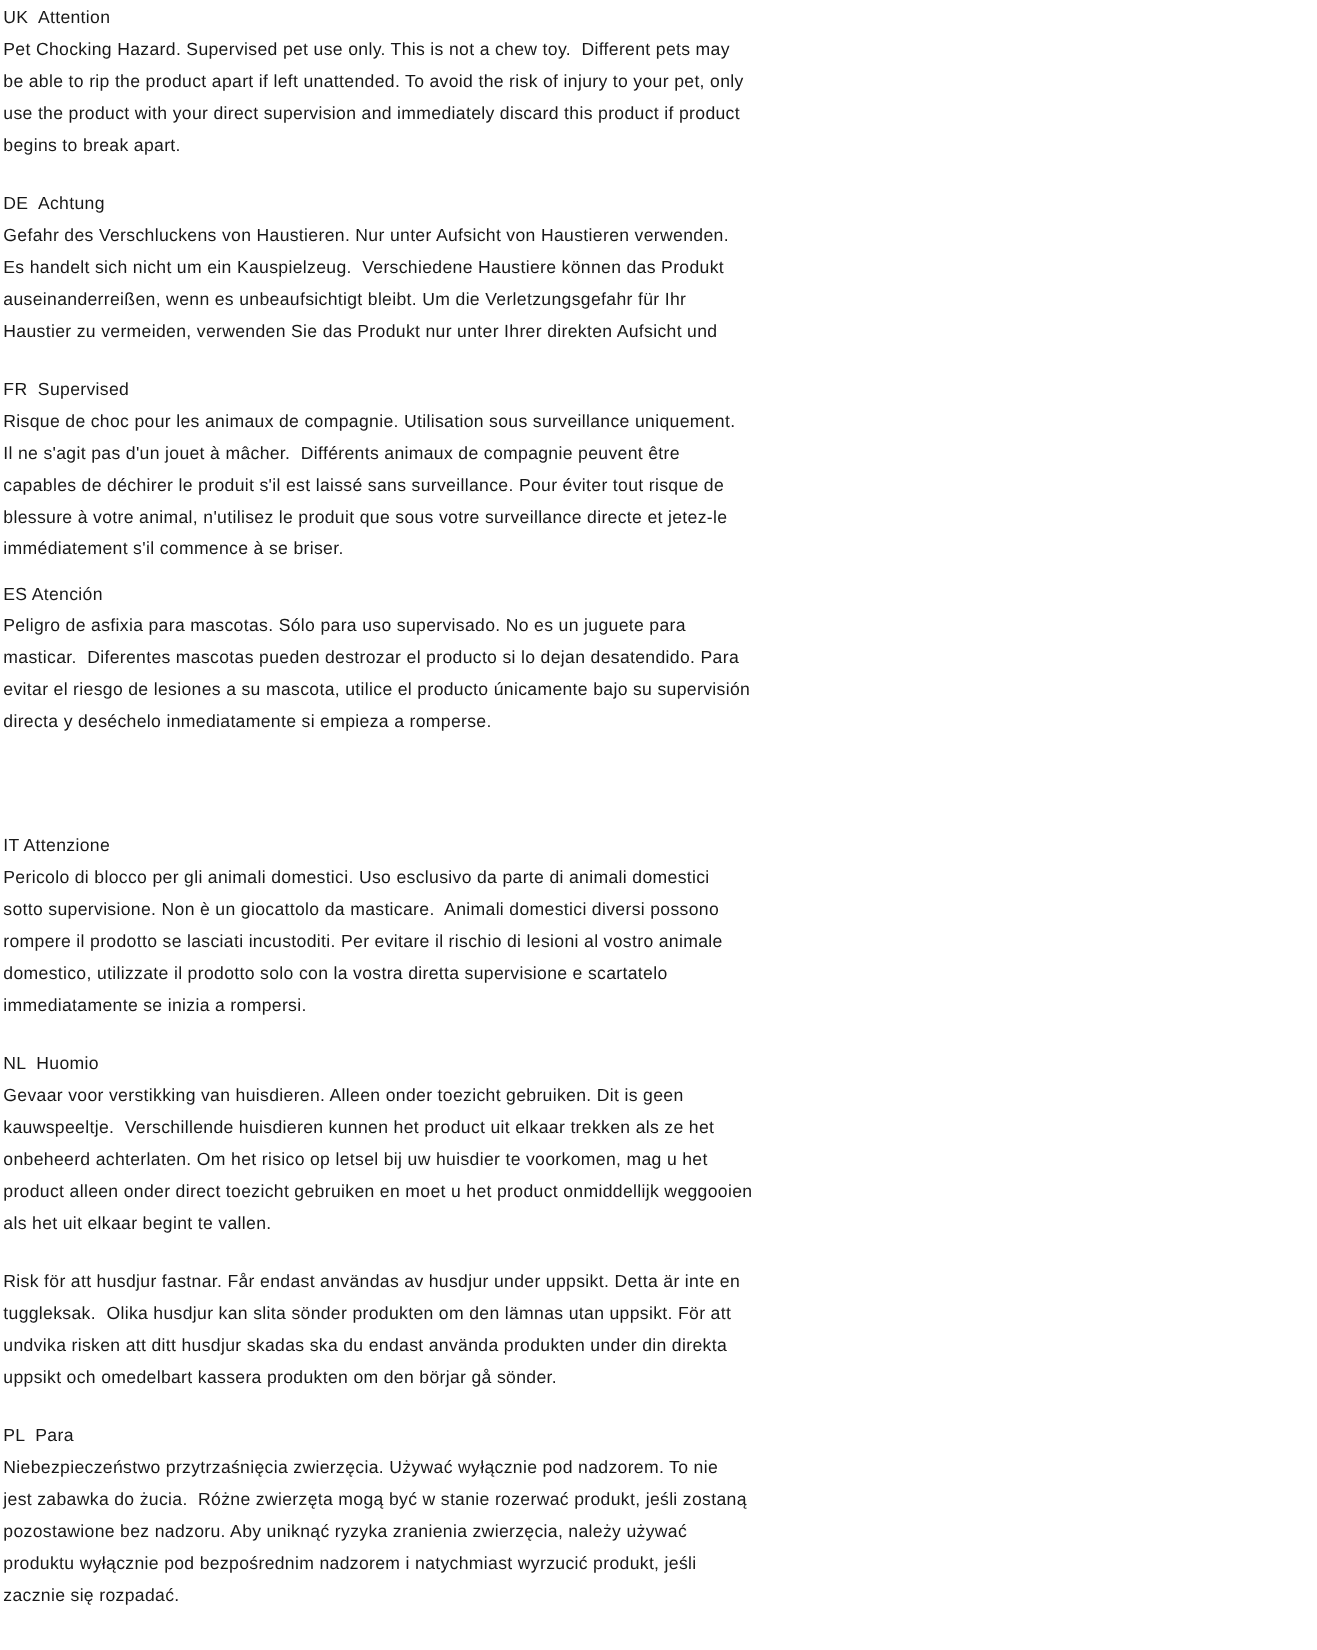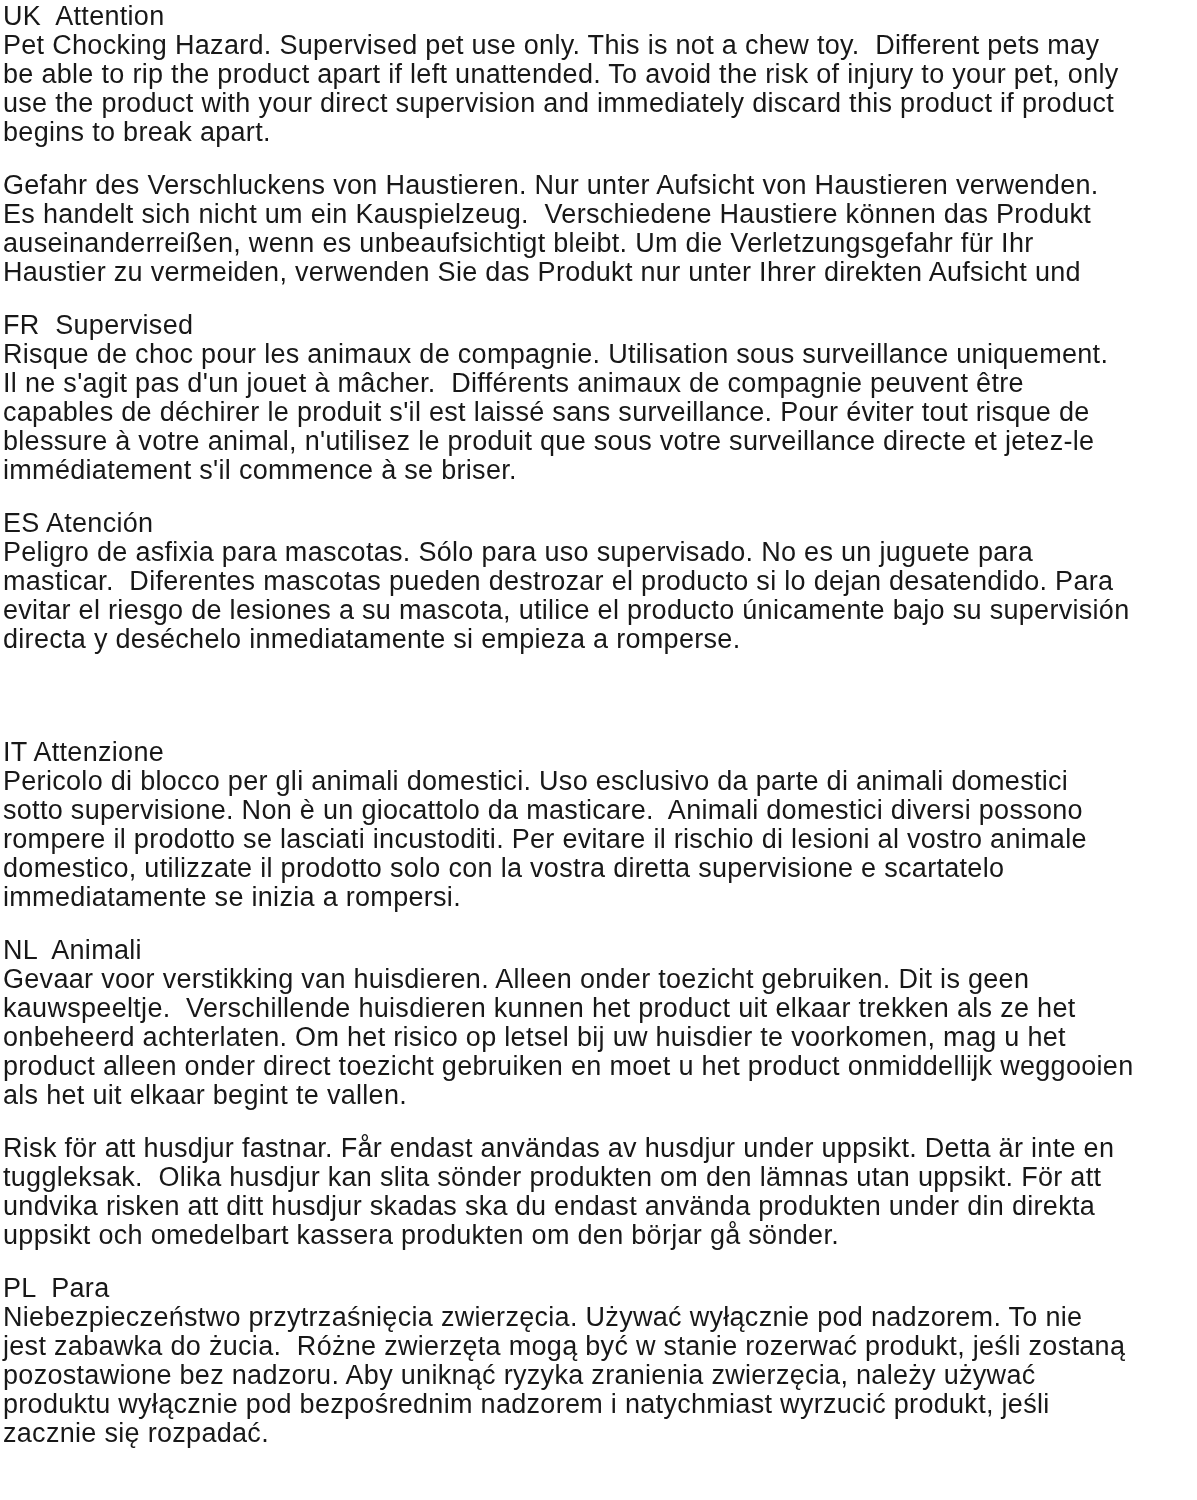--- a/index.html
+++ b/index.html
@@ -10,33 +10,34 @@
   body {
     width: 1197px;
     height: 1500px;
     overflow: hidden;
   }
   .doc {
     box-sizing: border-box;
     width: 1154px;
     padding: 2px 4px 0 3px;
     font-family: "Liberation Sans", sans-serif;
-    font-size: 27px;
+    font-size: 16px;
     line-height: 29px;
     letter-spacing: 0.3px;
     color: #181818;
     -webkit-font-smoothing: antialiased;
   }
   .warning-section {
     margin-top: 24px;
   }
   .warning-section:first-child {
     margin-top: 0;
   }
   .warning-section.m-small {
+    margin-top: 12px;
   }
   .warning-section.m-large {
     margin-top: 84px;
   }
   .section-heading,
   .section-body {
     white-space: pre-wrap;
   }
 </style>
 </head>
@@ -46,20 +47,21 @@
 
   <section class="warning-section">
     <div class="section-heading">UK  Attention</div>
     <div class="section-body">Pet Chocking Hazard. Supervised pet use only. This is not a chew toy.  Different pets may
 be able to rip the product apart if left unattended. To avoid the risk of injury to your pet, only
 use the product with your direct supervision and immediately discard this product if product
 begins to break apart.</div>
   </section>
 
   <section class="warning-section">
+    <div class="section-heading">DE  Achtung</div>
     <div class="section-body">Gefahr des Verschluckens von Haustieren. Nur unter Aufsicht von Haustieren verwenden.
 Es handelt sich nicht um ein Kauspielzeug.  Verschiedene Haustiere können das Produkt
 auseinanderreißen, wenn es unbeaufsichtigt bleibt. Um die Verletzungsgefahr für Ihr
 Haustier zu vermeiden, verwenden Sie das Produkt nur unter Ihrer direkten Aufsicht und</div>
   </section>
 
   <section class="warning-section">
     <div class="section-heading">FR  Supervised</div>
     <div class="section-body">Risque de choc pour les animaux de compagnie. Utilisation sous surveillance uniquement.
 Il ne s'agit pas d'un jouet à mâcher.  Différents animaux de compagnie peuvent être
@@ -79,21 +81,21 @@
   <section class="warning-section m-large">
     <div class="section-heading">IT Attenzione</div>
     <div class="section-body">Pericolo di blocco per gli animali domestici. Uso esclusivo da parte di animali domestici
 sotto supervisione. Non è un giocattolo da masticare.  Animali domestici diversi possono
 rompere il prodotto se lasciati incustoditi. Per evitare il rischio di lesioni al vostro animale
 domestico, utilizzate il prodotto solo con la vostra diretta supervisione e scartatelo
 immediatamente se inizia a rompersi.</div>
   </section>
 
   <section class="warning-section">
-    <div class="section-heading">NL  Animali</div>
+    <div class="section-heading">NL  Huomio</div>
     <div class="section-body">Gevaar voor verstikking van huisdieren. Alleen onder toezicht gebruiken. Dit is geen
 kauwspeeltje.  Verschillende huisdieren kunnen het product uit elkaar trekken als ze het
 onbeheerd achterlaten. Om het risico op letsel bij uw huisdier te voorkomen, mag u het
 product alleen onder direct toezicht gebruiken en moet u het product onmiddellijk weggooien
 als het uit elkaar begint te vallen.</div>
   </section>
 
   <section class="warning-section">
     <div class="section-body">Risk för att husdjur fastnar. Får endast användas av husdjur under uppsikt. Detta är inte en
 tuggleksak.  Olika husdjur kan slita sönder produkten om den lämnas utan uppsikt. För att

